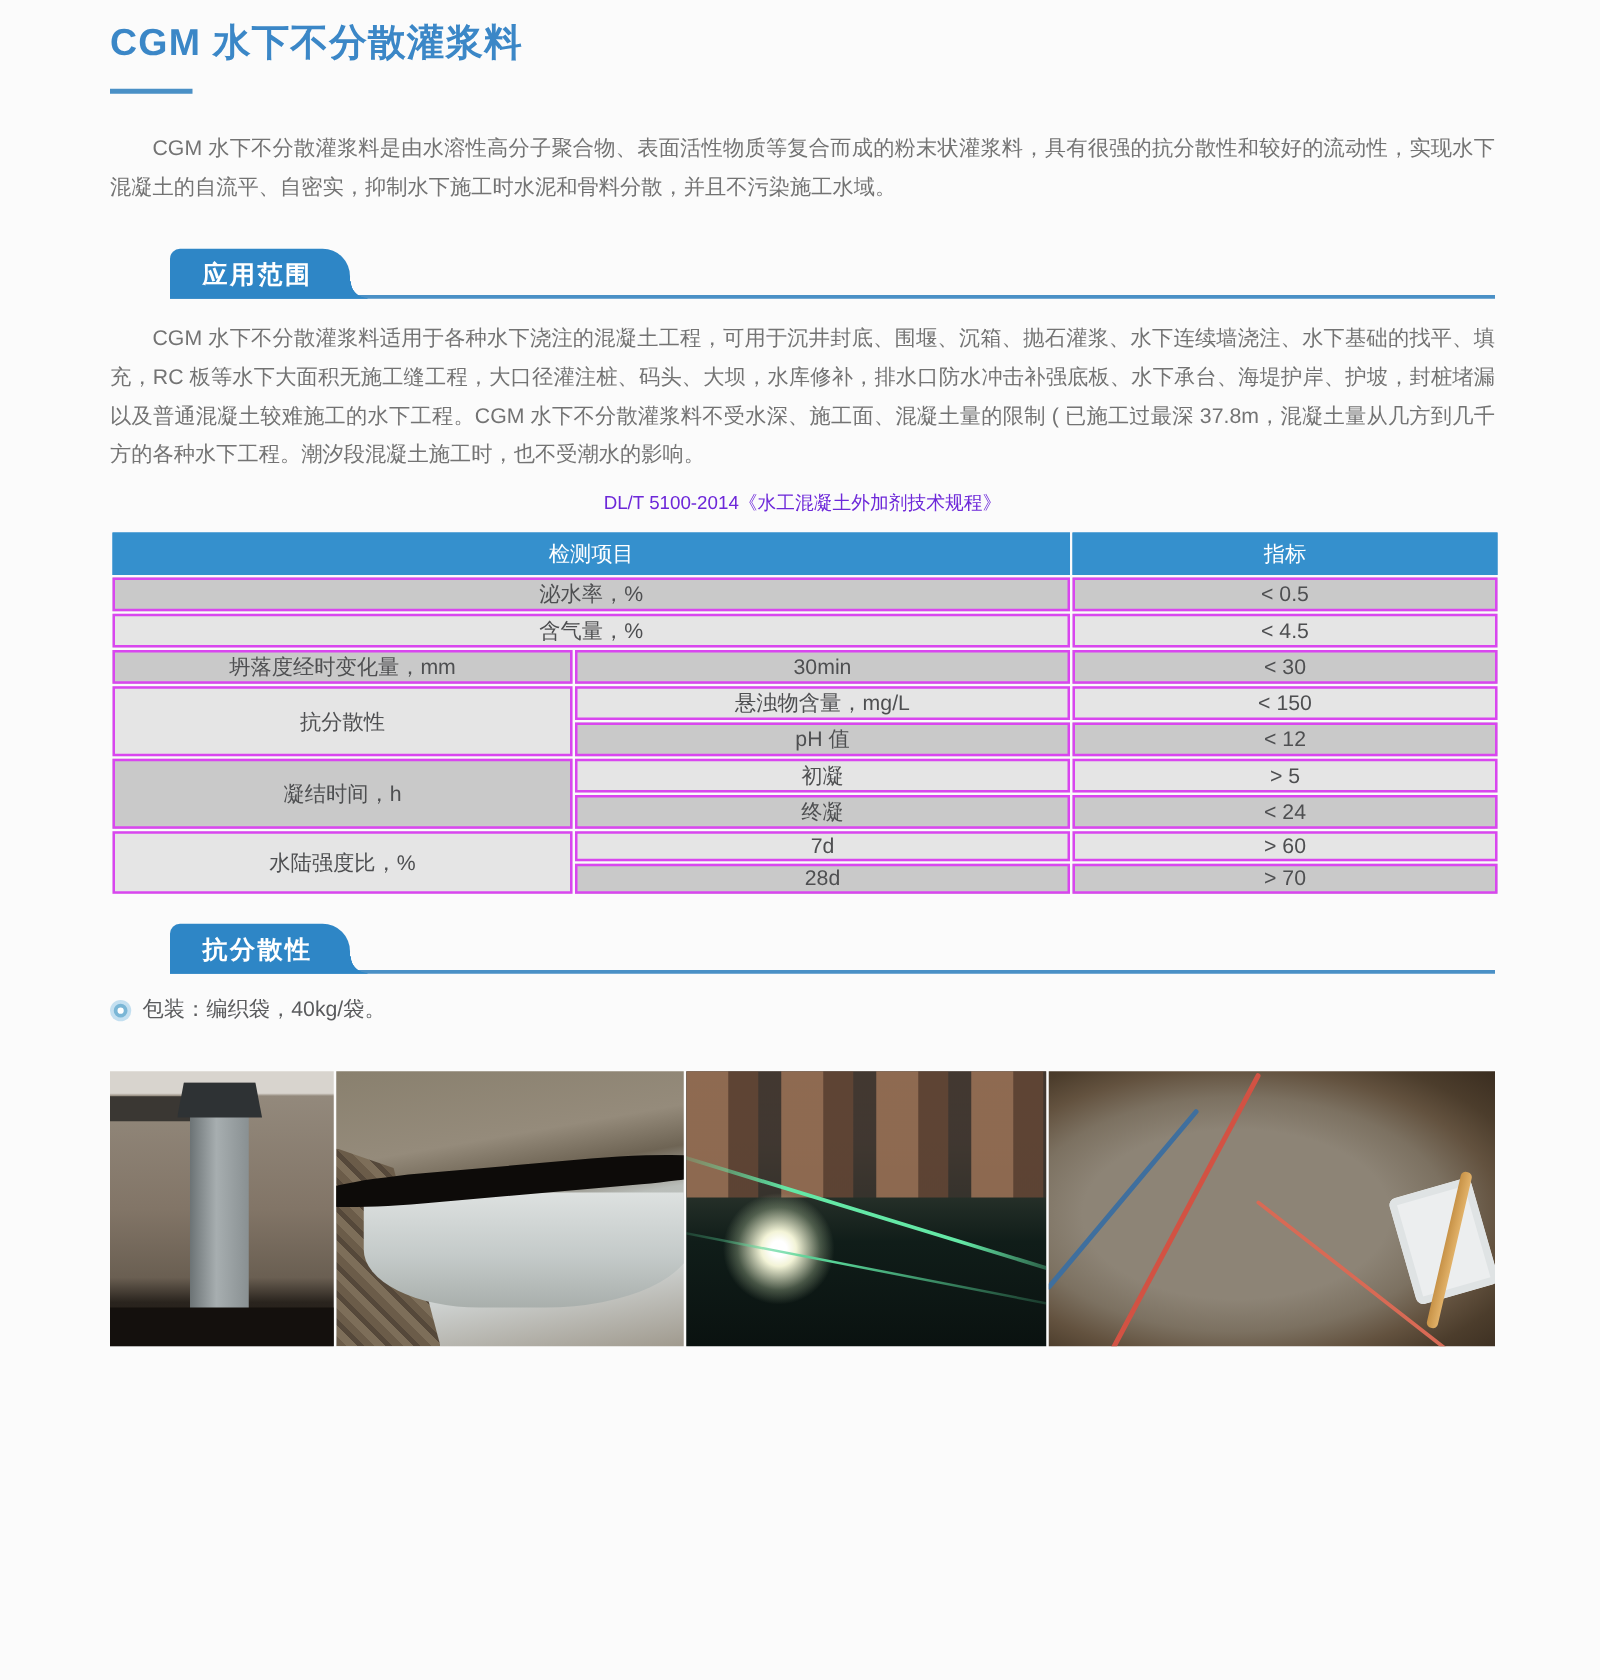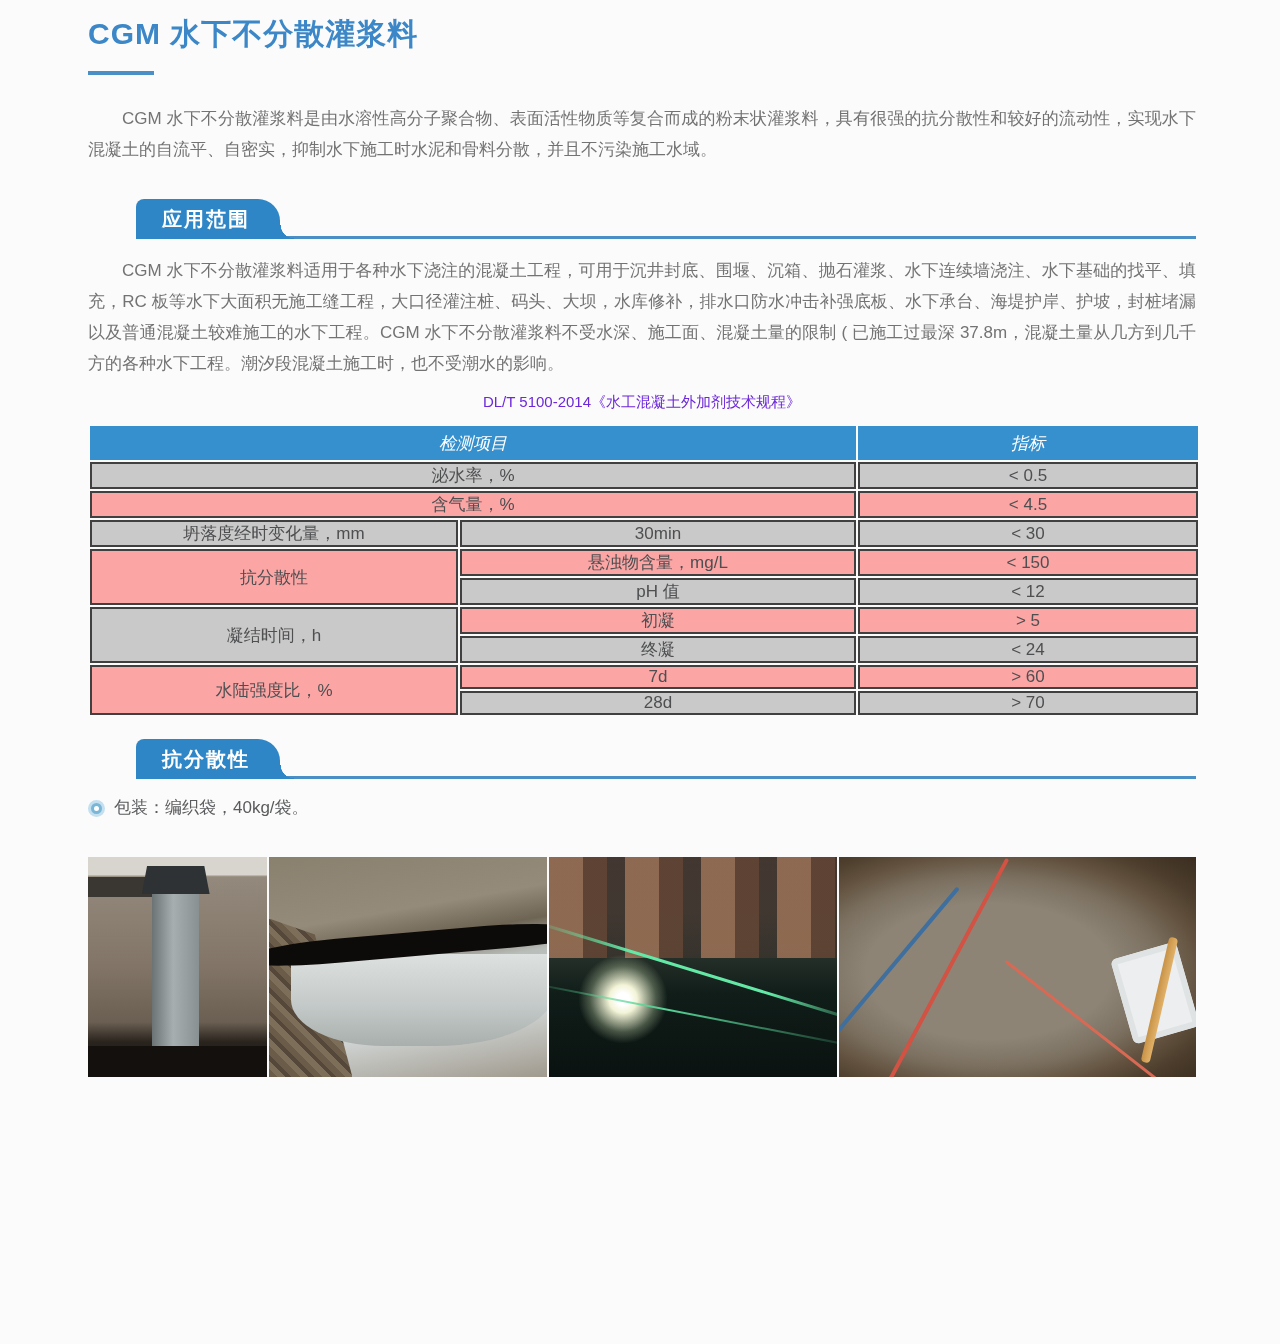--- a/index.html
+++ b/index.html
@@ -47,28 +47,28 @@
   
   .standard-caption {
     margin-top: 14px; text-align: center; font-size: 15px; color: #6d28d9;
   }
   table.perf {
     margin-top: 12px; width: 1104px; table-layout: fixed;
     border-collapse: separate; border-spacing: 2px; font-size: 17px;
   }
   table.perf th {
     background: #3590cd; color: #ffffff; font-weight: normal;
-    height: 34px; text-align: center; border: 1px solid #3590cd; font-style: italic;
+    height: 34px; text-align: center; border: 1px solid #3590cd;
   }
   table.perf td {
     height: 24px; text-align: center; vertical-align: middle;
-    border: 2px solid #404040; color: #4e4f51; padding: 0 4px;
+    border: 2px solid #d946ef; color: #4e4f51; padding: 0 4px;
   }
   td.bg-g { background: #c9c9c9; }
-  td.bg-w { background: #fca5a5; }
+  td.bg-w { background: #e5e5e5; }
 
   
   .bullets { margin-top: 14px; }
   .bullet { display: flex; align-items: center; margin-bottom: 8px; }
   .ring {
     flex: 0 0 auto; width: 11px; height: 11px; border-radius: 50%;
     border: 3px solid #7ab6d6; background: #ffffff;
     box-shadow: 0 0 0 3px #c3dff0; margin: 2px 12px 2px 3px;
   }
   .bullet-text { font-size: 17px; line-height: 30px; color: #5a5b5d; }

